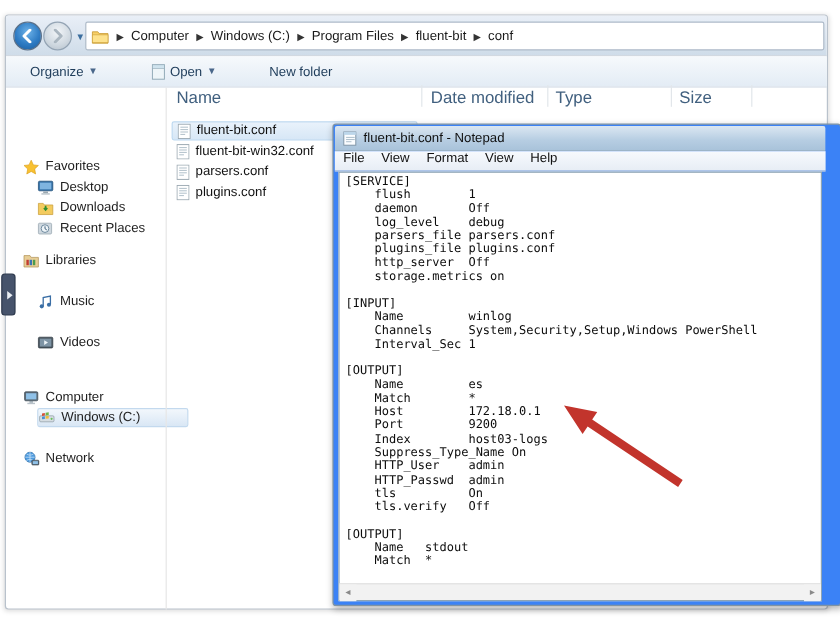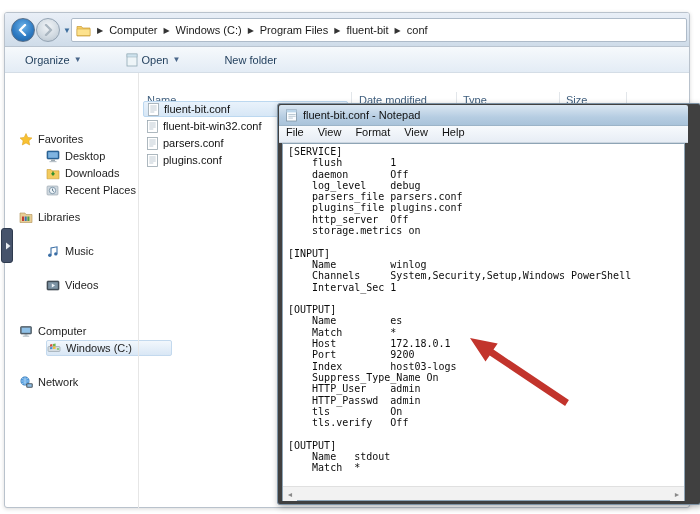--- a/index.html
+++ b/index.html
@@ -31,35 +31,35 @@
   .tb-item { display:flex; align-items:center; gap:4px; padding:0 8px; height:100%; }
   .tb-caret { font-size:8px; color:#4a678a; }
   #tb-organize { margin-left:12px; }
   #tb-open { margin-left:28px; }
   #tb-newfolder { margin-left:28px; }
 
   
   #navpane { left:0; top:60px; width:133px; height:435px; font-size:11px; color:#1e1e1e; }
   .nav-item { position:absolute; height:16px; display:flex; align-items:center; gap:5px; width:126px;margin-top:44px; }
   .nav-item .ico { width:14px; height:13px; flex:0 0 14px; }
-  .lvl0 { left:14px; } .lvl1 { left:41px; }
+  .lvl0 { left:14px; } .lvl1 { left:26px; }
   .nav-sel { background:linear-gradient(#f2f7fc,#d9e7f5); border:1px solid #c3d9ee; border-radius:2px; }
   #pane-sep { left:133px; top:60px; width:1px; height:435px; background:#e6e6e6; }
 
   
-  #colhead { left:134px; top:77px; width:551px; height:22px; font-size:11px; color:#41607f;text-decoration:underline; }
+  #colhead { left:134px; top:56px; width:551px; height:22px; font-size:14px; color:#41607f;text-decoration:underline; }
   .col-label { position:absolute; top:4px; }
   .col-sep { position:absolute; top:2px; width:1px; height:18px; background:#e2e6ea; }
   .file-row { position:absolute; left:138px; height:16px; display:flex; align-items:center; gap:5px;
               font-size:11px; color:#111; padding-left:4px; width:205px; }
   .file-sel { background:linear-gradient(#e9f2fb,#d7e7f6); border:1px solid #bcd8f0; border-radius:2px; }
 
   
   #notepad { left:277px; top:103px; width:424px; height:402px;
-             background:#404040; border:1px solid #7e93a5; border-radius:3px;
+             background:#3b82f6; border:1px solid #7e93a5; border-radius:3px;
              box-shadow:1px 2px 6px rgba(0,0,0,.3); }
   #np-title { left:1px; top:1px; width:409px; height:21px; border-radius:2px 2px 0 0;
               background:linear-gradient(#dbe7f2,#b6cde2 60%, #a9c3da);
               display:flex; align-items:center; gap:5px; padding-left:6px;
               font-size:11px; color:#111; border-bottom:1px solid #9cb4c8; }
   #np-menu { left:1px; top:22px; width:409px; height:17px;
              background:linear-gradient(#f7fafd,#e7edf5); border-bottom:1px solid #ccd6e0;
              display:flex; align-items:flex-start; font-size:11px; color:#111; }
   #np-menu span { padding:0 7px; }
   #np-client { left:4px; top:39px; width:403px; height:358px; background:#fff;

